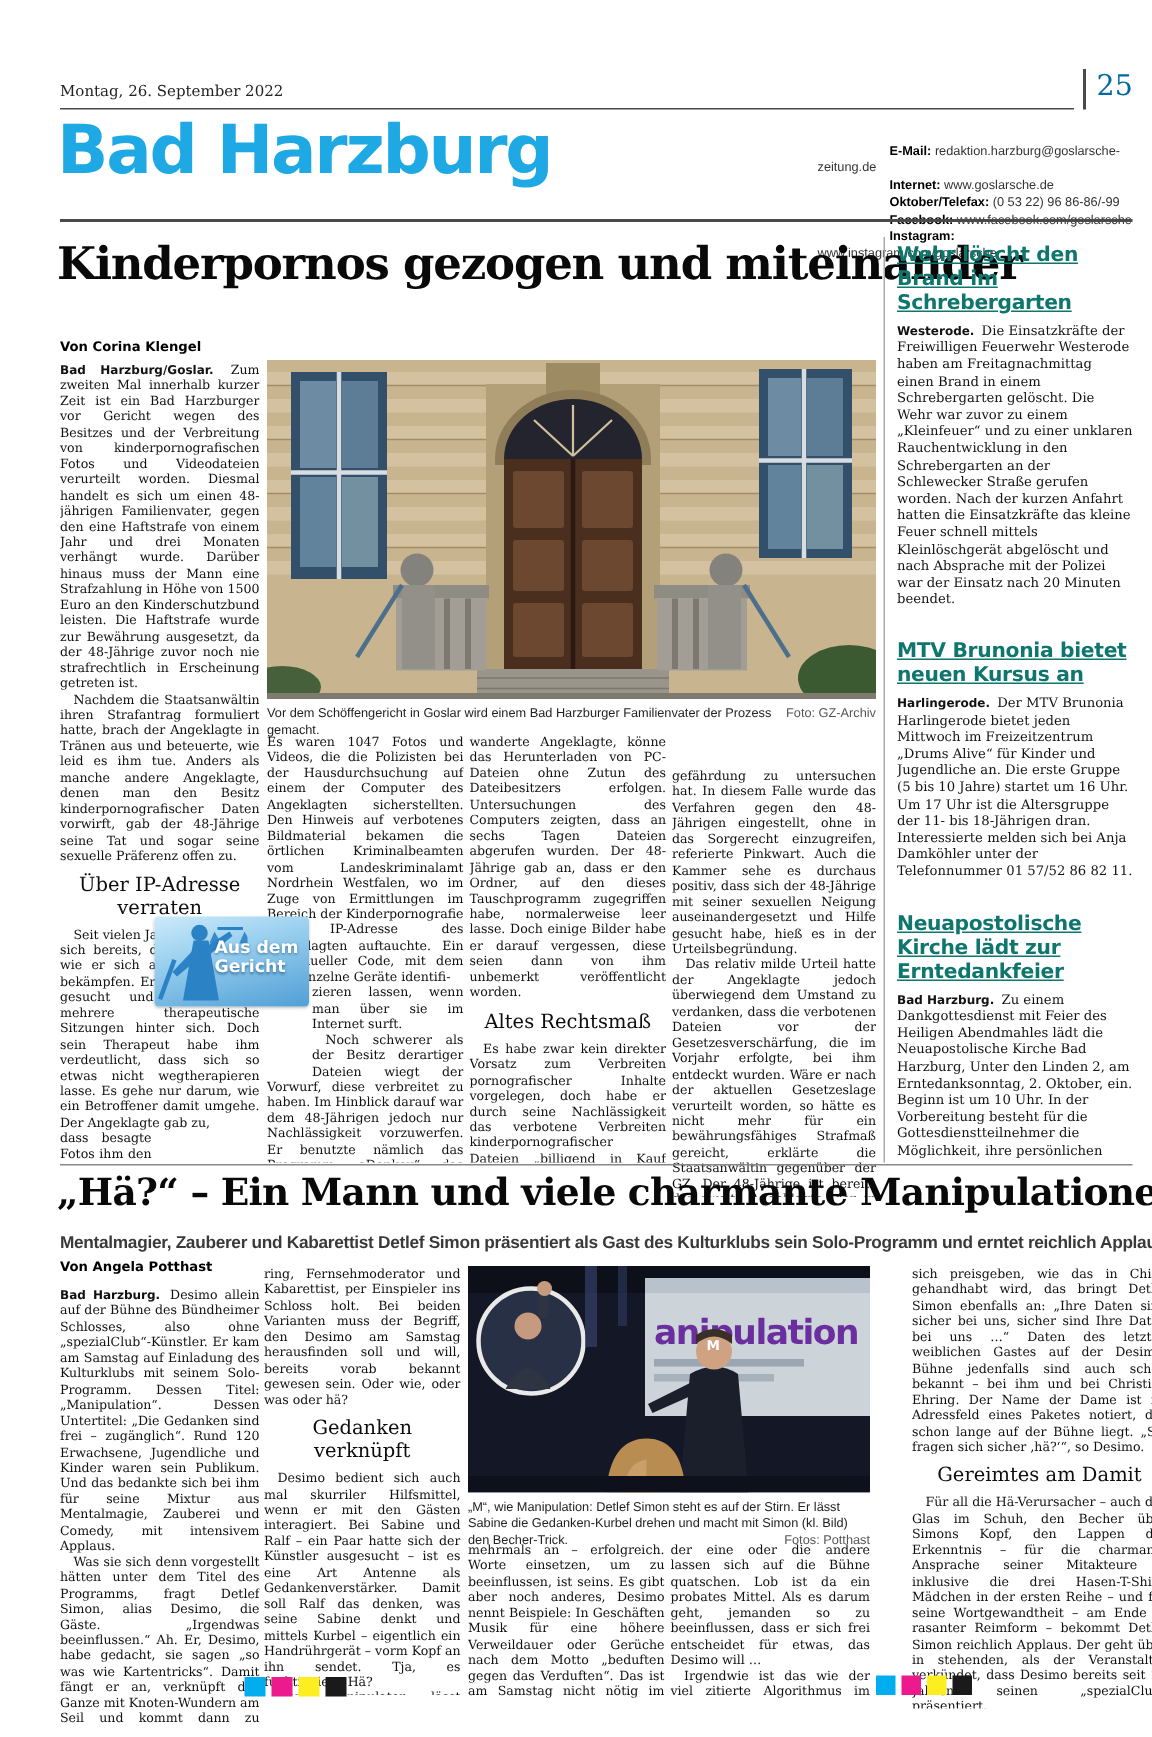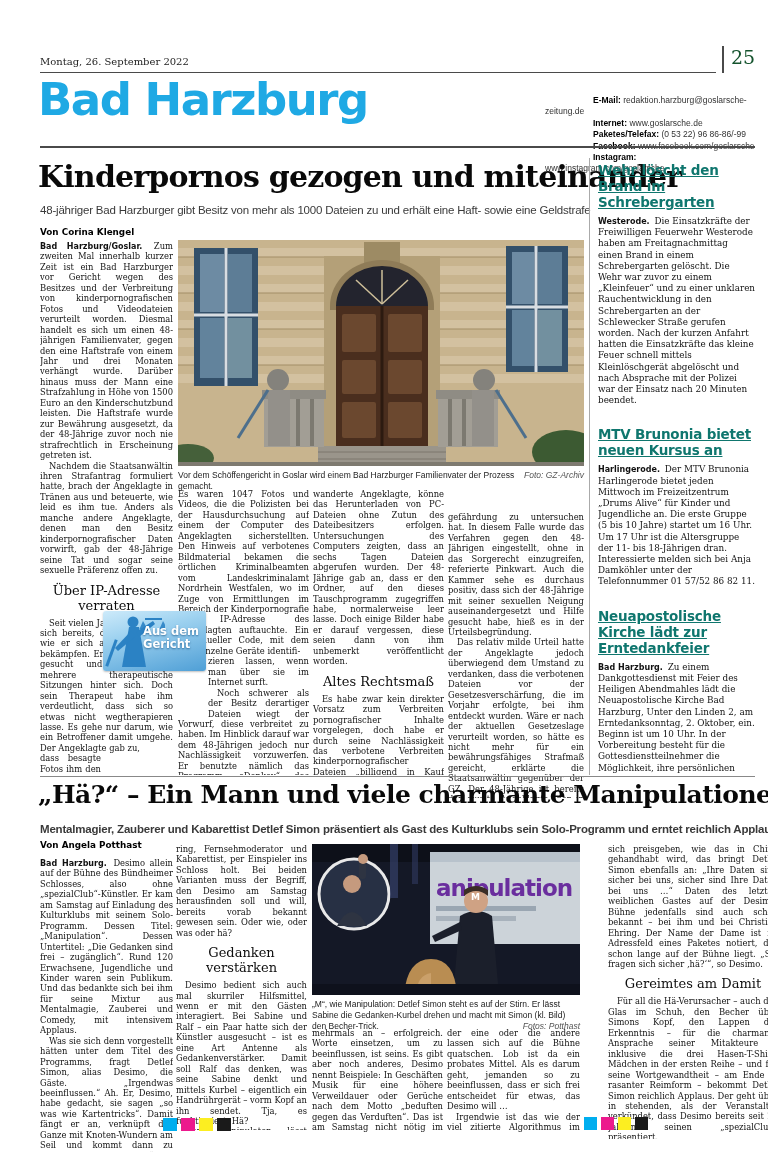--- a/index.html
+++ b/index.html
@@ -2,38 +2,38 @@
 <html><head>
 <meta charset="utf-8">
 <style>
   html,body{margin:0;padding:0;background:#e8e8e8;}
   #page{position:relative;width:768px;height:1158px;background:#fff;overflow:hidden;
         font-family:"DejaVu Serif",serif;color:#111;}
   .abs{position:absolute;}
   
   .date{font:10px/12px "DejaVu Serif",serif;color:#222;}
   .rule{background:#4a4a4a;}
-  .pageno{font:400 19px/22px "DejaVu Serif",serif;color:#14532d;}
+  .pageno{font:400 19px/22px "DejaVu Serif",serif;color:#0369a1;}
   .masthead{font:700 45px/48px "DejaVu Sans",sans-serif;letter-spacing:-1.5px;}
   .contact{font:8.5px/11.4px "Liberation Sans",sans-serif;color:#333;width:212px;}
   .contact b{color:#000;font-family:"Liberation Sans",sans-serif;padding-left:48px;}
   
   .h1a{font:700 30px/33px "DejaVu Serif",serif;letter-spacing:-0.8px;color:#090909;white-space:nowrap;}
   .h1b{font:700 25px/28px "DejaVu Serif",serif;letter-spacing:-0.5px;color:#090909;white-space:nowrap;}
   .sub{font:11.5px/14px "Liberation Sans",sans-serif;letter-spacing:-0.2px;color:#3a3a3a;white-space:nowrap;}
   .byline{font:700 8.8px/11px "DejaVu Sans",sans-serif;color:#000;margin:0 0 7px;}
   .col{position:absolute;overflow:hidden;}
   .para{margin:0;text-indent:9px;font:8.4px/10.45px "DejaVu Serif",serif;text-align:justify;color:#121212;}
   .para.first,.para.cont{text-indent:0;}
   b.lead{font:700 8px "DejaVu Sans",sans-serif;margin-right:2px;}
   .inhead{margin:7px 0 5px;font:400 13px/15px "DejaVu Serif",serif;font-weight:400;text-align:center;color:#0d0d0d;}
   .sp{}
   
   .cap{font:8.5px/11px "Liberation Sans",sans-serif;color:#222;}
-  .credit{float:right;color:#555;padding-left:8px;font-style:italic;}
+  .credit{float:right;color:#555;padding-left:8px;}
   
   .sb-item{margin-bottom:20px;}
   .sb-head{font:700 13.5px/16px "DejaVu Sans",sans-serif;margin:0 0 6px;color:#0f766e;letter-spacing:-0.2px;text-decoration:underline;}
   .sb-para{margin:0;font:8.8px/11.2px "DejaVu Serif",serif;color:#121212;text-align:left;}
   .vdiv{background:#aaa;width:1px;}
   
   .badge{border-radius:3px;background:linear-gradient(165deg,#cdeafa 0%,#9ed2f0 35%,#4f9fd6 100%);
          box-shadow:0 1px 2px rgba(0,0,0,.25);overflow:hidden;}
   .badge-label{position:absolute;left:40px;top:14px;font:700 11.5px/13px "DejaVu Sans",sans-serif;color:#fff;
                text-shadow:0 1px 2px rgba(0,60,110,.6);}
@@ -49,28 +49,27 @@
   <div class="abs date" style="left:40px;top:56px;">Montag, 26. September 2022</div>
   <div class="abs rule" style="left:40px;top:72px;width:676px;height:1px;"></div>
   <div class="abs rule" style="left:722px;top:46px;width:2px;height:27px;"></div>
   <div class="abs pageno" style="left:731px;top:46px;">25</div>
 
   <div class="abs masthead" style="left: 38px; top: 76px; color: rgb(31, 169, 228);">Bad Harzburg</div>
 
   <div class="abs contact" style="left:545px;top:95px;">
     <div><b>E-Mail:</b> <span>redaktion.harzburg@goslarsche-zeitung.de</span></div>
     <div><b>Internet:</b> <span>www.goslarsche.de</span></div>
-    <div><b>Paketes/Telefax:</b> <span>(0 53 22) 96 86-86/-99</span></div>
+    <div><b>Oktober/Telefax:</b> <span>(0 53 22) 96 86-86/-99</span></div>
     <div><b>Facebook:</b> <span>www.facebook.com/goslarsche</span></div>
     <div><b>Instagram:</b> <span>www.instagram.com/goslarsche</span></div>
   </div>
   <div class="abs rule" style="left:40px;top:146px;width:715px;height:1.5px;"></div>
 
   <div class="abs h1a" style="left:38px;top:160px;">Kinderpornos gezogen und miteinander</div>
-  <div class="abs sub" style="left:40px;top:203px;">48-jähriger Bad Harzburger gibt Besitz von mehr als 1000 Dateien zu und erhält eine Haft- sowie eine Geldstrafe</div>
   <div class="abs byline" style="left:40px;top:227px;">Von Corina Klengel</div>
 
   <div class="col" style="left:40px;top:241px;width:133px;height:532px;">
       <p class="para first"><b class="lead">Bad Harzburg/Goslar.</b> Zum zweiten Mal innerhalb kurzer Zeit ist ein Bad Harzburger vor Gericht wegen des Besitzes und der Verbreitung von kinderpornografischen Fotos und Videodateien verurteilt worden. Diesmal handelt es sich um einen 48-jährigen Familienvater, gegen den eine Haftstrafe von einem Jahr und drei Monaten verhängt wurde. Darüber hinaus muss der Mann eine Strafzahlung in Höhe von 1500 Euro an den Kinderschutzbund leisten. Die Haftstrafe wurde zur Bewährung ausgesetzt, da der 48-Jährige zuvor noch nie strafrechtlich in Erscheinung getreten ist.</p>
       <p class="para">Nachdem die Staatsanwältin ihren Strafantrag formuliert hatte, brach der Angeklagte in Tränen aus und beteuerte, wie leid es ihm tue. Anders als manche andere Angeklagte, denen man den Besitz kinderpornografischer Daten vorwirft, gab der 48-Jährige seine Tat und sogar seine sexuelle Präferenz offen zu.</p>
       <h3 class="inhead">Über IP-Adresse verraten</h3>
       <p class="para">Seit vielen Jahren bemühe er sich bereits, diese Neigung – wie er sich ausdrückte – zu bekämpfen. Er habe sich Hilfe gesucht und auch schon mehrere therapeutische Sitzungen hinter sich. Doch sein Therapeut habe ihm verdeutlicht, dass sich so etwas nicht wegtherapieren lasse. Es gehe nur darum, wie ein Betroffener damit umgehe. Der Angeklagte gab zu,</p>
       <div class="sp" style="float: right; width: 72px; height: 58px;"></div>
       <p class="para cont">dass besagte Fotos ihm den Umgang mit seiner Präferenz erleichtert hätten. Was diese Fotos für die darauf abgebildeten Kinder bedeuten, habe er ausgeblendet, sagte der 48-Jährige. Er verglich sein Vergehen mit dem Anschauen von Horrorfilmen, die ja eben nicht real seien. Dieser Aussage hielt Richter Julian Pinkwart entgegen: „Kinderpornografische Fotos sind aber keine virtuelle Realität. Kinder leiden schrecklich dafür.“</p>
     </div>
@@ -229,21 +228,21 @@
 
   <div class="col" style="left:40px;top:840px;width:133px;height:312px;">
     <p class="byline">Von Angela Potthast</p>
     <div>
         <p class="para first"><b class="lead">Bad Harzburg.</b> Desimo allein auf der Bühne des Bündheimer Schlosses, also ohne „spezialClub“-Künstler. Er kam am Samstag auf Einladung des Kulturklubs mit seinem Solo-Programm. Dessen Titel: „Manipulation“. Dessen Untertitel: „Die Gedanken sind frei – zugänglich“. Rund 120 Erwachsene, Jugendliche und Kinder waren sein Publikum. Und das bedankte sich bei ihm für seine Mixtur aus Mentalmagie, Zauberei und Comedy, mit intensivem Applaus.</p>
         <p class="para">Was sie sich denn vorgestellt hätten unter dem Titel des Programms, fragt Detlef Simon, alias Desimo, die Gäste. „Irgendwas beeinflussen.“ Ah. Er, Desimo, habe gedacht, sie sagen „so was wie Kartentricks“. Damit fängt er an, verknüpft das Ganze mit Knoten-Wundern am Seil und kommt dann zu „irgendwas beeinflussen“, zu Manipulationen – zu dem, was nicht nur ein „Hä?“ im Publikum auslöst.</p>
       </div>
   </div>
   <div class="col" style="left:176px;top:844px;width:131px;height:286px;">
       <p class="para cont">ring, Fernsehmoderator und Kabarettist, per Einspieler ins Schloss holt. Bei beiden Varianten muss der Begriff, den Desimo am Samstag herausfinden soll und will, bereits vorab bekannt gewesen sein. Oder wie, oder was oder hä?</p>
-      <h3 class="inhead">Gedanken verstärken</h3>
+      <h3 class="inhead">Gedanken verknüpft</h3>
       <p class="para">Desimo bedient sich auch mal skurriler Hilfsmittel, wenn er mit den Gästen interagiert. Bei Sabine und Ralf – ein Paar hatte sich der Künstler ausgesucht – ist es eine Art Antenne als Gedankenverstärker. Damit soll Ralf das denken, was seine Sabine denkt und mittels Kurbel – eigentlich ein Handrührgerät – vorm Kopf an ihn sendet. Tja, es funktioniert. Hä?</p>
       <p class="para">Der Manipulator lässt machen, macht selbst und spricht – manchmal ganz viel hintereinander. „Die Synapsen hopsen gerade, kann sein, dass ich wirr rede …“ Aber ist es nicht das, was wirkt? Von ihm selbst ist ja zu hören: „Wenn ich lange genug was sage, kommt irgendwann ein Ja.“ Diese Methode wendet er</p>
     </div>
 
   <div class="abs" style="left:312px;top:844px;width:268px;height:151px;">
     <svg class="photo" width="268" height="151" viewBox="0 0 268 151">
       <rect width="268" height="151" fill="#141826"></rect>
       <rect x="0" y="0" width="268" height="18" fill="#0d1019"></rect>
 
       <rect x="118" y="8" width="150" height="92" fill="#ccd3d9"></rect>

